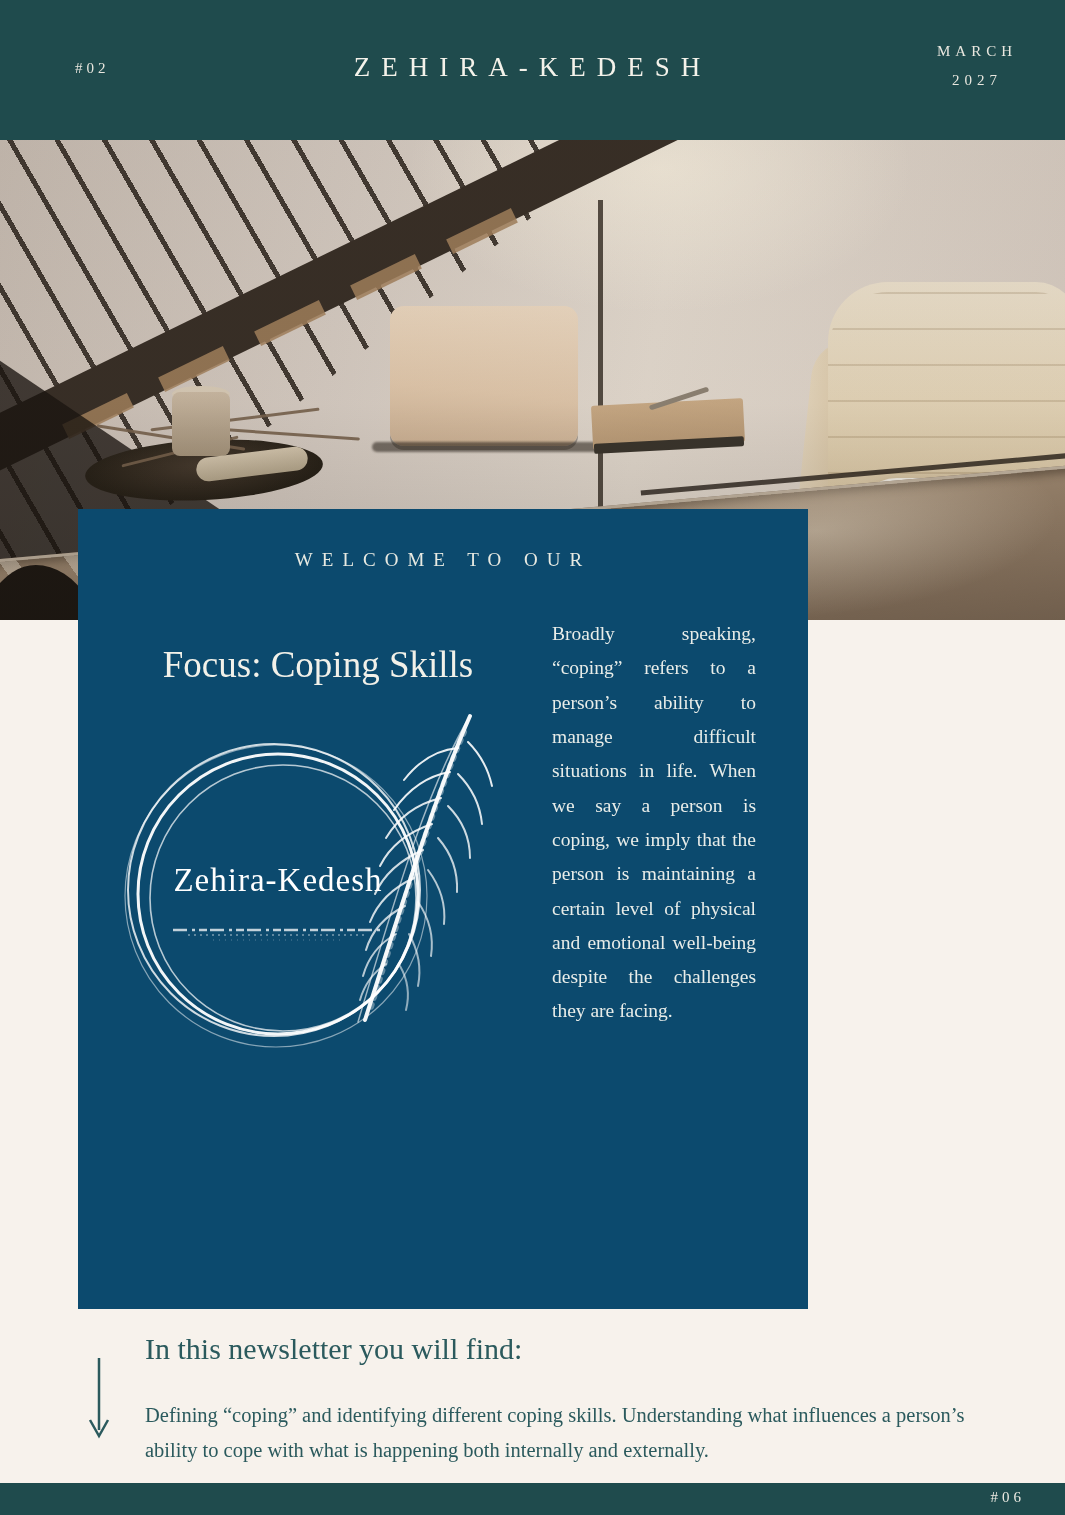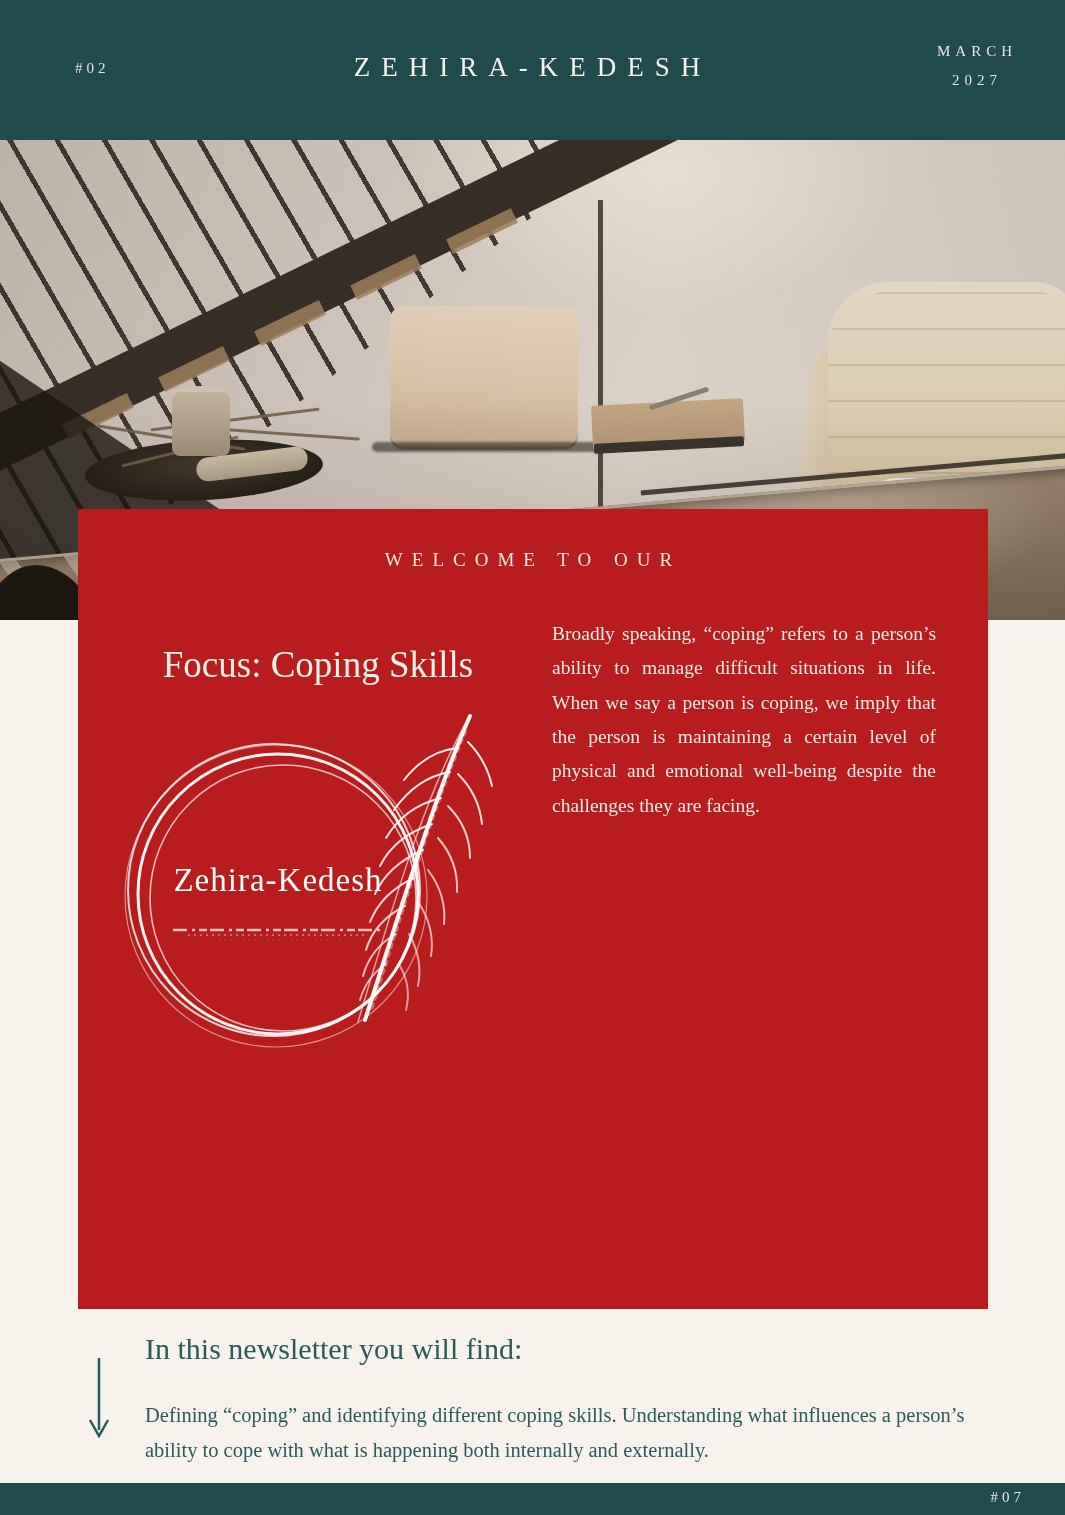--- a/index.html
+++ b/index.html
@@ -71,21 +71,21 @@
   .notebook{position:absolute;left:592px;top:262px;width:152px;height:44px;border-radius:3px;
          background:linear-gradient(180deg,#cbac87,#bb9c78);transform:rotate(-3deg);}
   .notebook-pages{position:absolute;left:594px;top:300px;width:150px;height:10px;background:#39342c;
          transform:rotate(-3deg);border-radius:2px;}
   .pen{position:absolute;left:648px;top:256px;width:62px;height:5px;border-radius:3px;
          background:#8e8374;transform:rotate(-18deg);}
   .photo-mute{position:absolute;inset:0;
          background:linear-gradient(180deg,rgba(58,44,30,0.08) 0%,rgba(58,44,30,0.06) 55%,rgba(28,21,14,0.20) 100%);}
 
   
-  .card{position:absolute;left:78px;top:509px;width:910px;height:800px;background:#b91c1c;color:#edf0ec;}
+  .card{position:absolute;left:78px;top:509px;width:730px;height:800px;background:#0c4a6e;color:#edf0ec;}
   .kicker{margin:40px 0 0 0;text-align:center;font-size:19px;letter-spacing:9px;color:#e8eae2;}
   .card-title{margin:24px 0 0 0;text-align:center;font-size:58px;font-weight:400;color:#f6f4ec;}
   .card-row{display:flex;margin-top:46px;padding:0 52px 0 40px;}
   .col-left{width:400px;flex:0 0 400px;position:relative;}
   .focus-heading{margin-top:26px;text-align:center;font-size:37px;font-weight:400;color:#f2f1e9;}
   .logo-wrap{position:relative;width:400px;height:370px;margin-top:16px;}
   .logo-wrap svg{position:absolute;left:0;top:0;}
   .logo-text{position:absolute;left:0;top:160px;width:320px;text-align:center;
          font-size:33px;color:#ffffff;letter-spacing:1px;}
   .col-right{flex:1;margin-left:34px;font-size:19.5px;line-height:1.76;text-align:justify;color:#e9ede9;}
@@ -210,16 +210,16 @@
   </div>
 
   <svg class="down-arrow" width="26" height="84" viewBox="0 0 26 84">
     <line x1="13" y1="2" x2="13" y2="74" stroke="#2b5a5d" stroke-width="2.5"></line>
     <polyline points="4,64 13,80 22,64" fill="none" stroke="#2b5a5d" stroke-width="2.5" stroke-linejoin="miter"></polyline>
   </svg>
   <div class="find-heading">In this newsletter you will find:</div>
   <div class="find-body">Defining “coping” and identifying different coping skills. Understanding what influences a person’s ability to cope with what is happening both internally and externally.</div>
 
   <div class="bottombar">
-    <div class="page-no">#07</div>
+    <div class="page-no">#06</div>
   </div>
 
 </div>
 
 </body></html>

